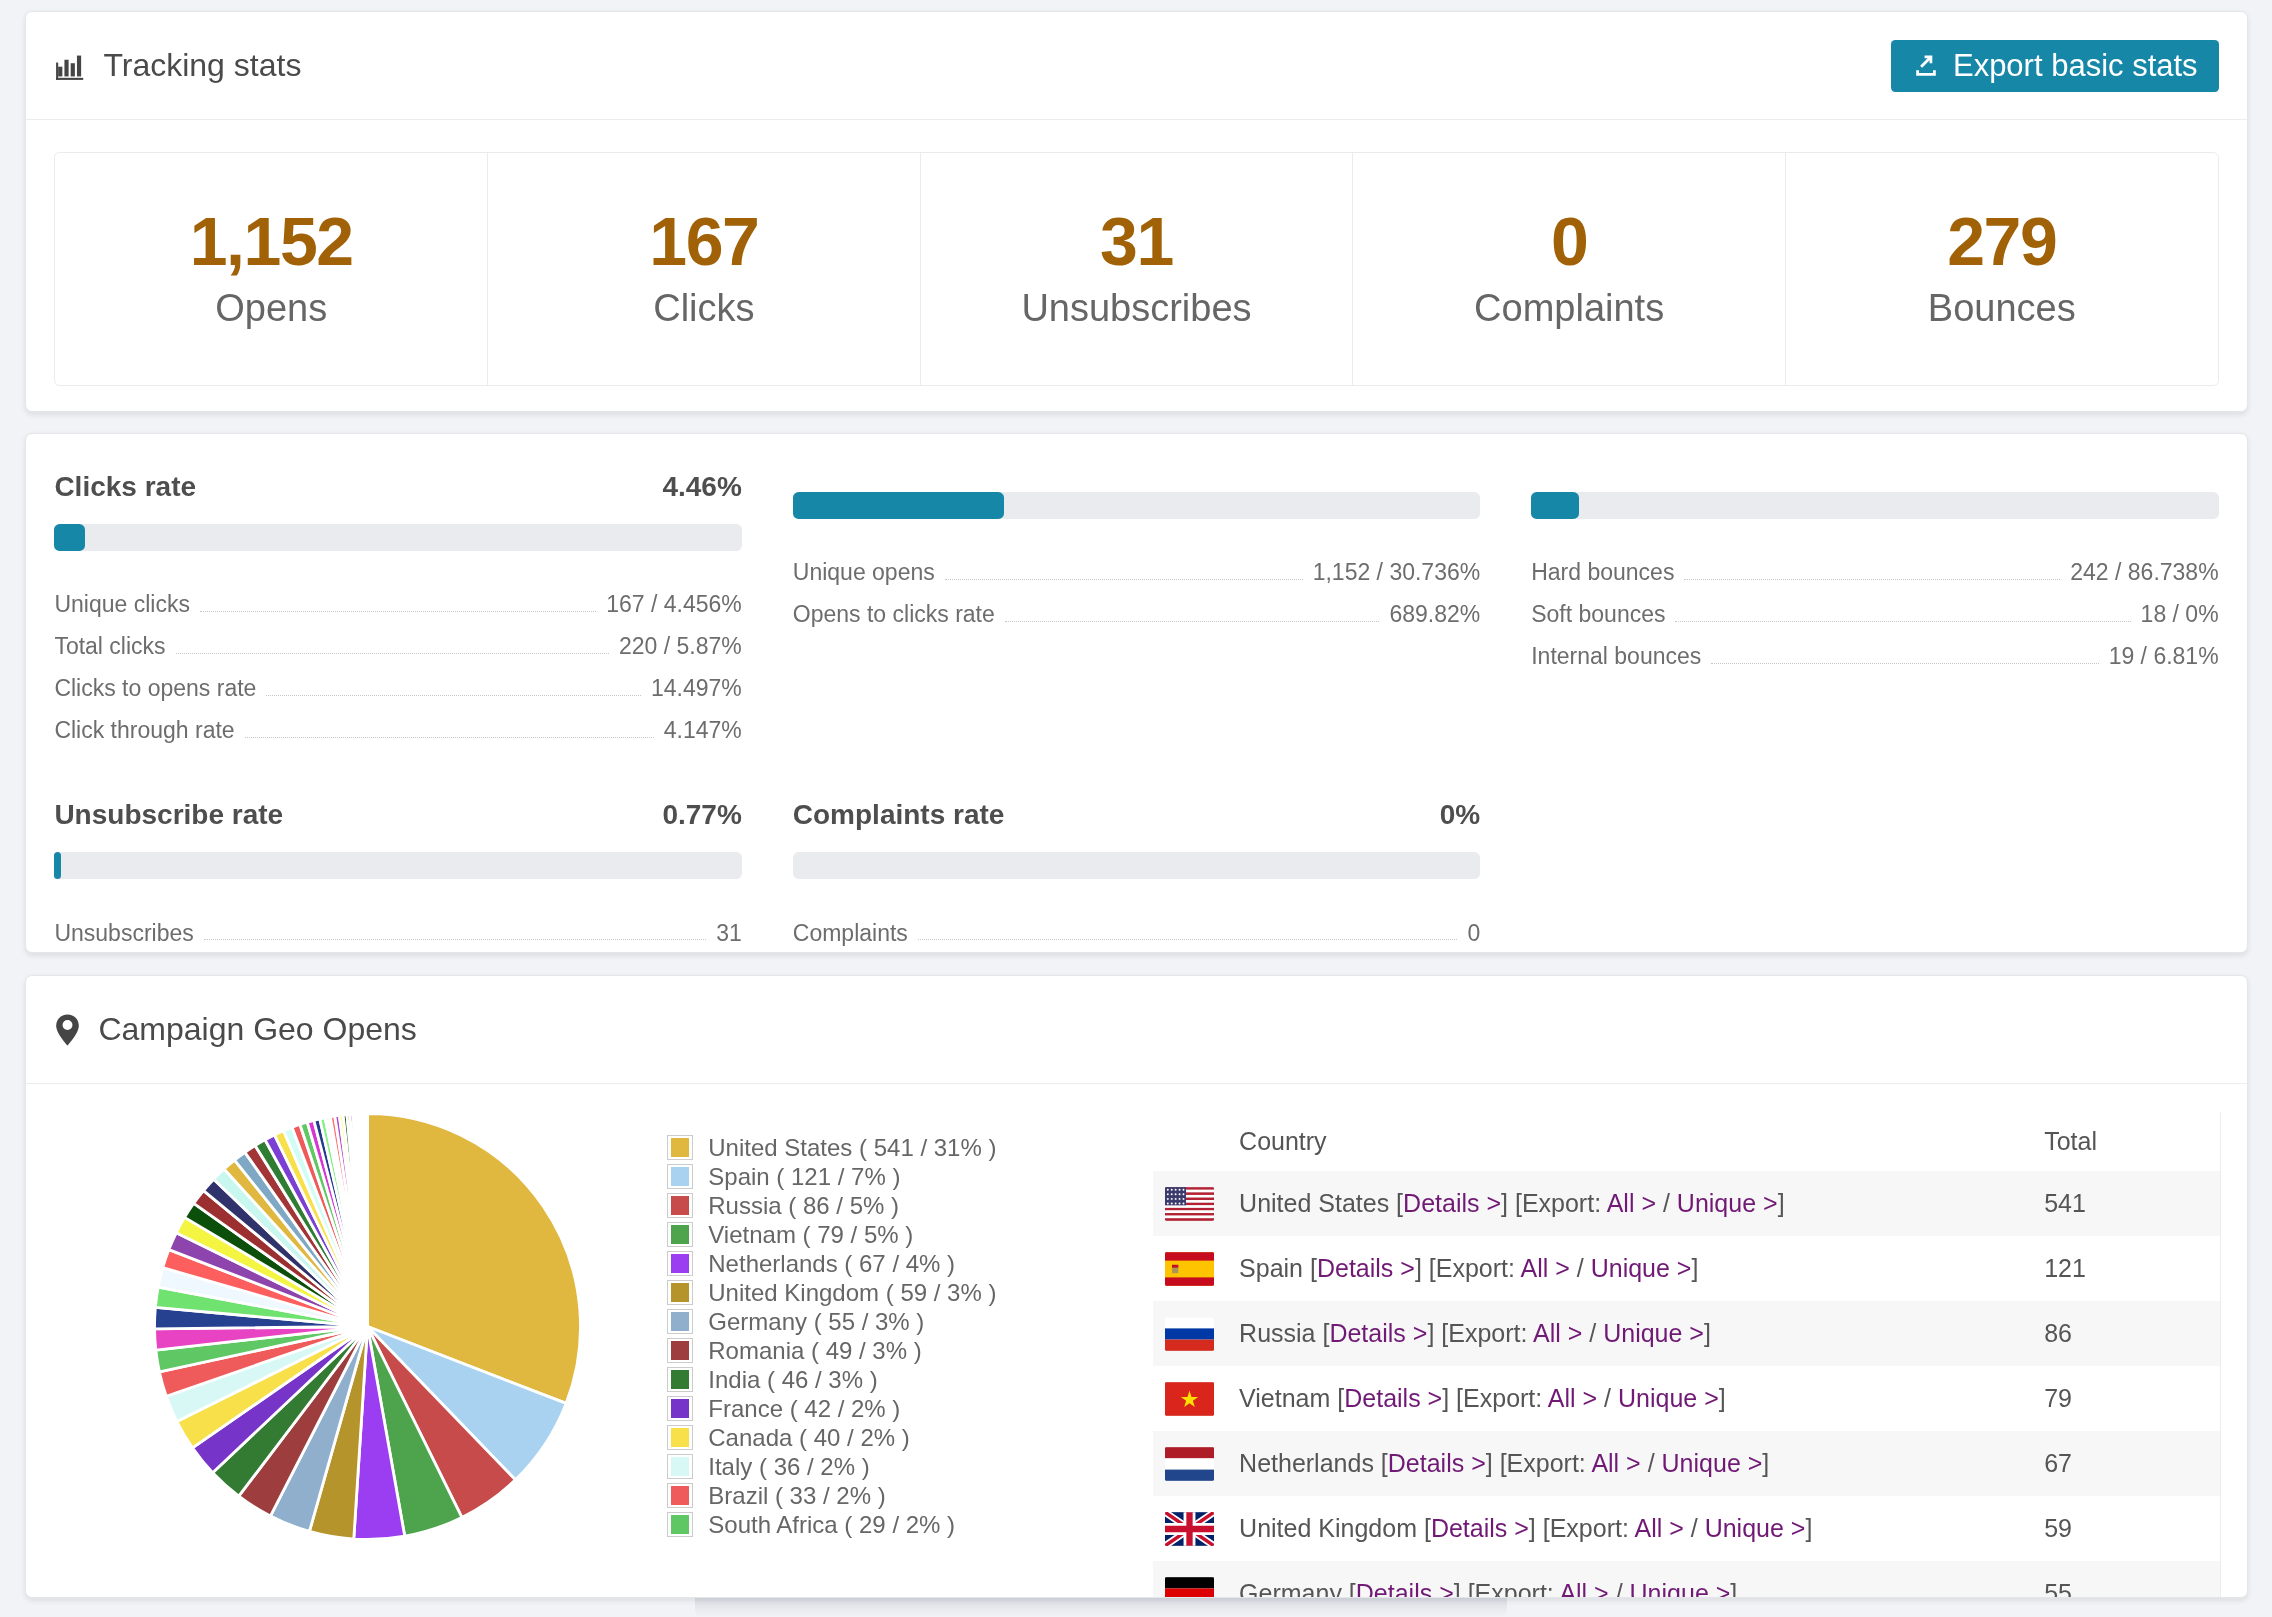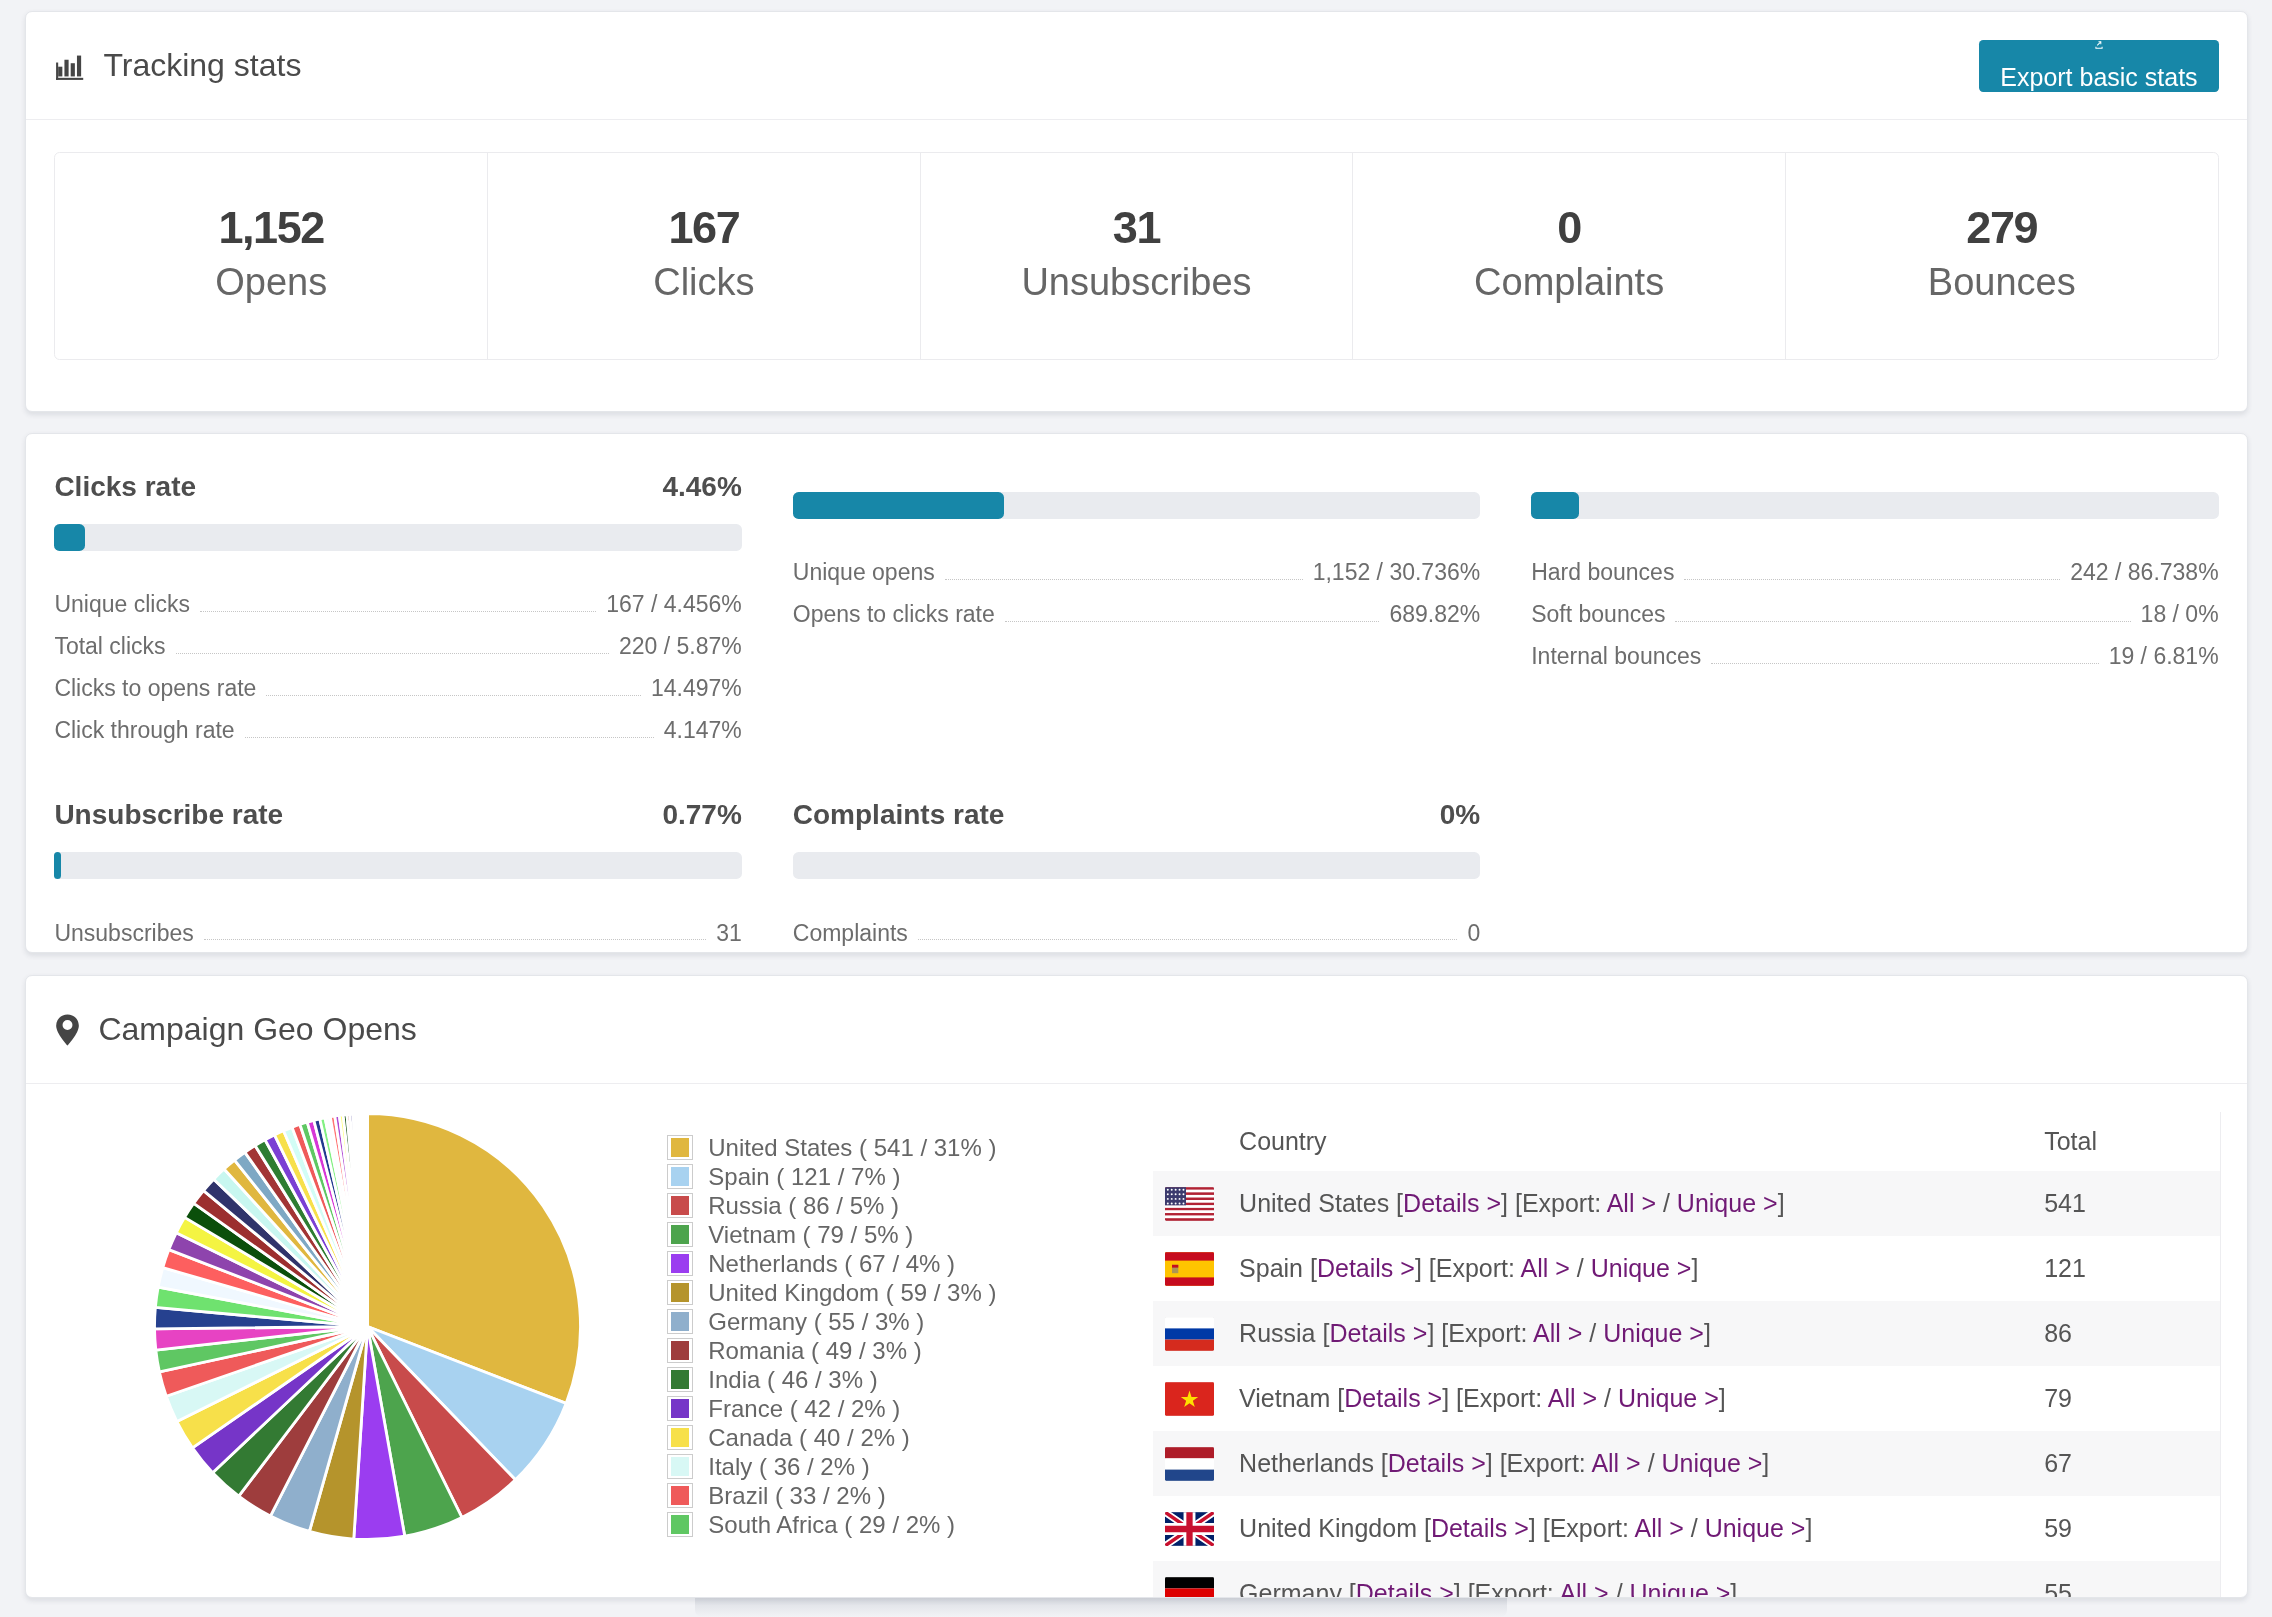--- a/index.html
+++ b/index.html
@@ -25,32 +25,31 @@
     display:flex;align-items:center;justify-content:space-between;
     height:108px;padding:0 28px;border-bottom:0.7px solid #ededf0;
     box-sizing:border-box;
   }
   .card-title{display:flex;align-items:center;gap:17px;font-size:32px;color:#4a4a4a;}
   .card-title svg{flex:none;}
 
   .export-btn{
     display:flex;align-items:center;gap:12.7px;
     background:#1787a8;color:#fff;border:none;border-radius:4.2px;
-    height:52px;padding:0 21px;font-size:25px;cursor:pointer;
+    height:52px;padding:0 21px;font-size:31px;cursor:pointer;
     font-family:inherit;
-    flex-direction:column;
   }
 
   .stats-box{
     margin:32px 28px;border:0.7px solid #ebebee;border-radius:5.6px;
     display:flex;background:#fff;
   }
   .stat-cell{flex:1;text-align:center;padding:49px 0 55px;border-right:0.7px solid #ebebee;}
   .stat-cell:last-child{border-right:none;}
-  .stat-value{font-size:45px;font-weight:800;color:#404040;letter-spacing:-1.4px;}
+  .stat-value{font-size:68px;font-weight:800;color:#a16207;letter-spacing:-1.4px;}
   .stat-label{font-size:38px;color:#666;margin-top:7px;}
 
   .rates-grid{
     padding:37px 28px;display:grid;
     grid-template-columns:repeat(3,1fr);
     column-gap:51px;row-gap:55px;
   }
   .rate-head{display:flex;justify-content:space-between;font-size:28px;font-weight:bold;color:#4e4e4e;}
   .rate-bar{margin-top:21px;height:27px;background:#e9ebef;border-radius:5.6px;}
   .rate-fill{height:100%;background:#1787a8;border-radius:5.6px;}

